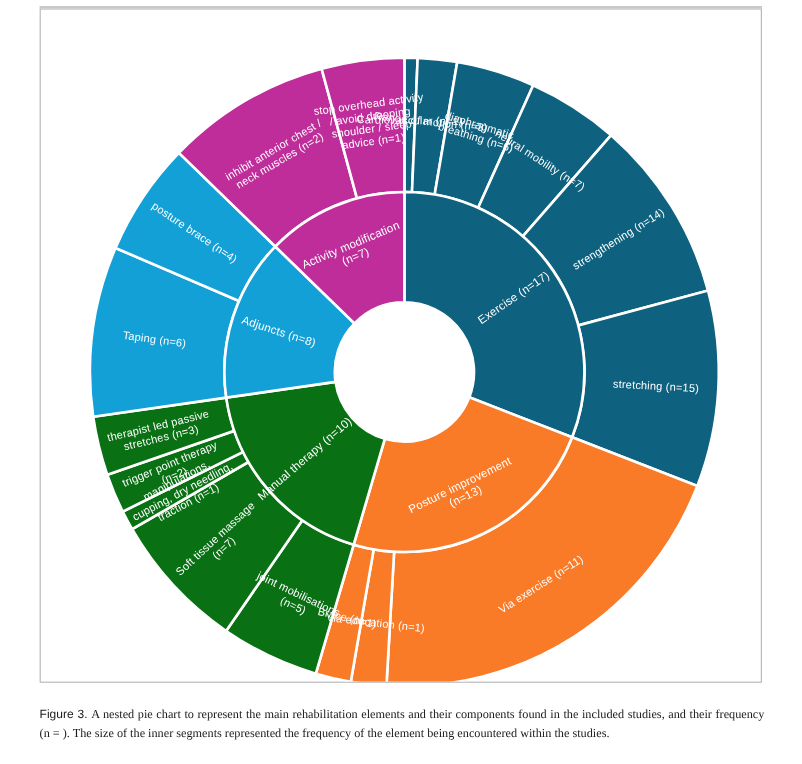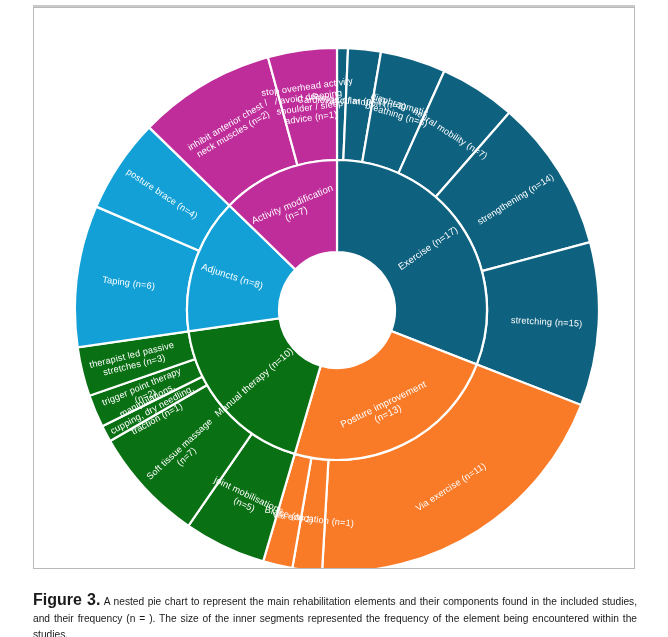--- a/index.html
+++ b/index.html
@@ -59,25 +59,25 @@
     top: 588px;
     width: 604px;
     font-family: "Liberation Serif", serif;
     font-size: 10.6px;
     line-height: 1.45;
     color: #1a1a1a;
     text-align: justify;
   }
   .caption b {
     font-family: "Liberation Sans", sans-serif;
-    font-weight: bold;
-    font-size: 16px;
+    font-weight: normal;
+    font-size: 10px;
   }
   .caption .body-text {
-    font-family: Liberation Sans, sans-serif;
+    font-family: Liberation Serif, serif;
     font-size: 10.2px;
   }
 </style>
 </head>
 <body>
 
 <div id="figure-wrap">
 
   <div id="chart-frame">
     <svg id="sunburst-svg" width="600" height="560" viewBox="0 0 600 560">

